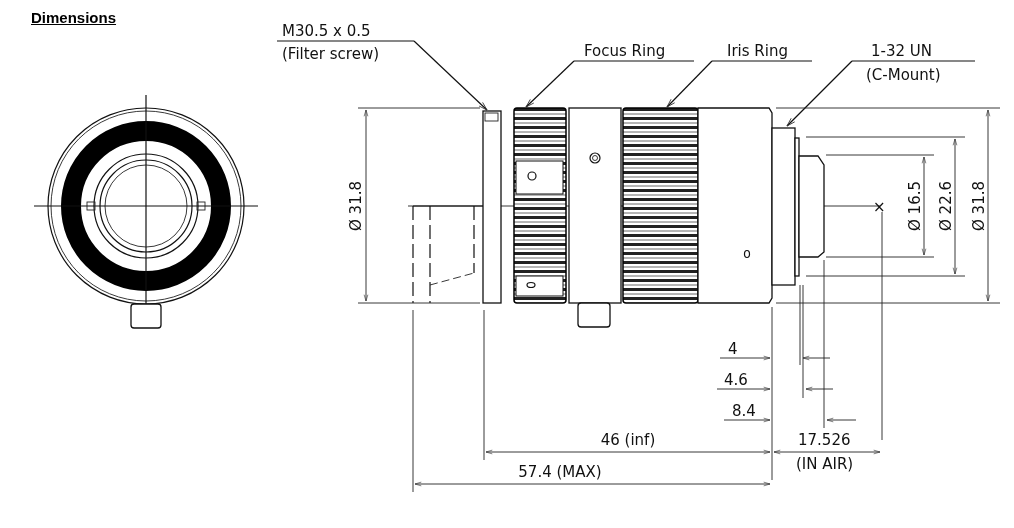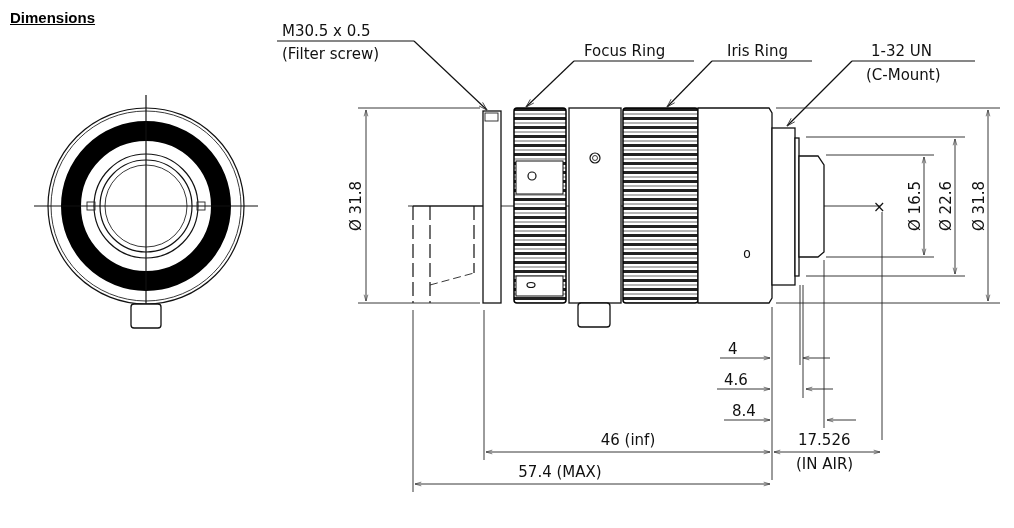--- a/index.html
+++ b/index.html
@@ -1,17 +1,17 @@
 <!DOCTYPE html>
 <html><head>
   <meta charset="utf-8">
   <style>
     html, body { margin: 0; padding: 0; background: #ffffff; }
     body { width: 1014px; height: 528px; position: relative; overflow: hidden; font-family: "Liberation Sans", sans-serif; }
-    .title { position: absolute; left: 10px; top: 9px; font-size: 15px; font-weight: bold; text-decoration: underline; color: #000; }
+    .title { position: absolute; left: 31px; top: 9px; font-size: 15px; font-weight: bold; text-decoration: underline; color: #000; }
     svg { position: absolute; left: 0; top: 0; }
     .lbl { font-family: "DejaVu Sans", sans-serif; font-size: 15px; fill: #111; }
     .ln { stroke: #111; stroke-width: 1.2; fill: none; }
     .thin { stroke: #222; stroke-width: 0.9; fill: none; }
     .body { stroke: #111; stroke-width: 1.3; fill: #fff; }
   </style>
 </head>
 <body>
 
 <div class="title">Dimensions</div>

